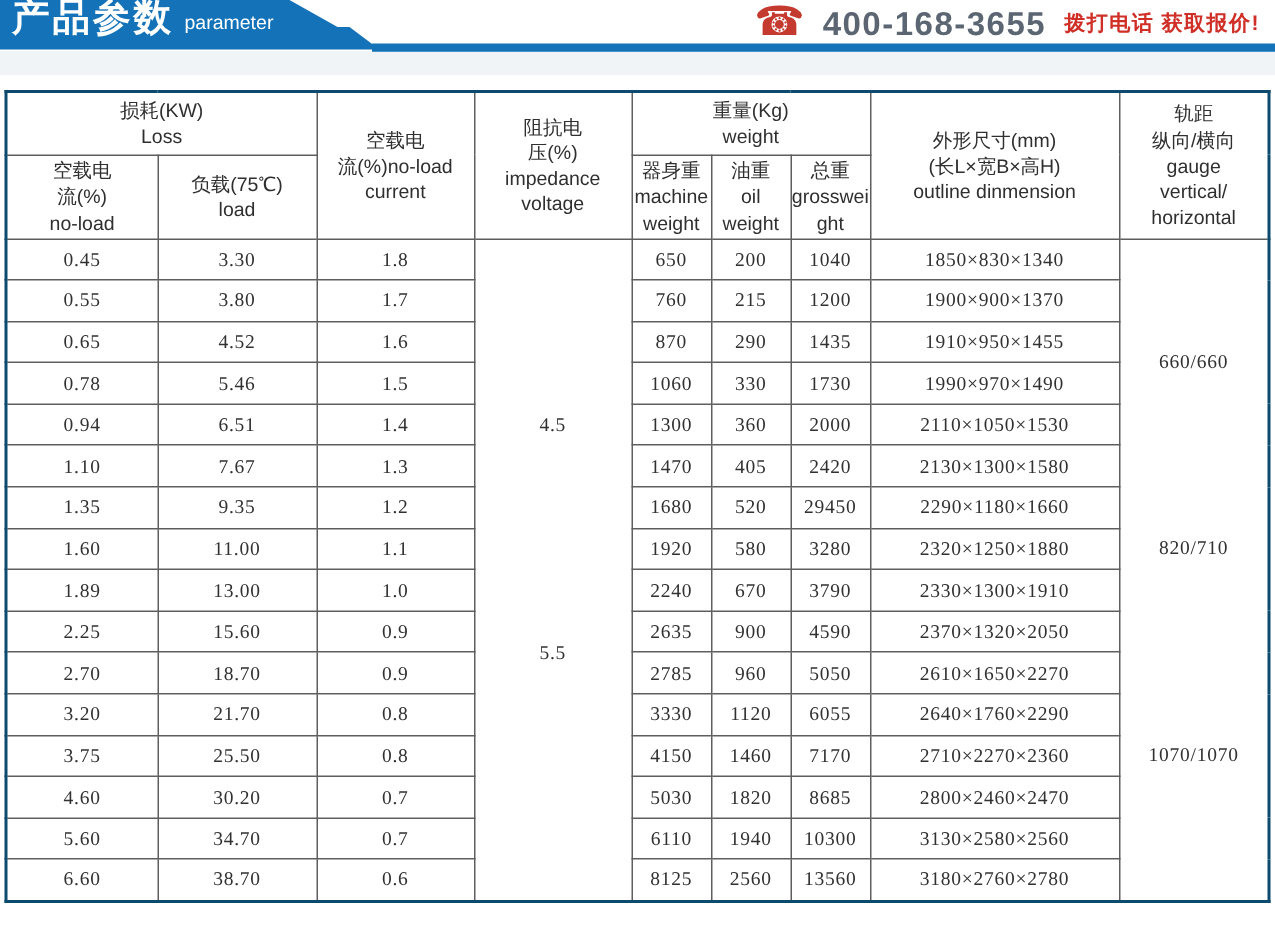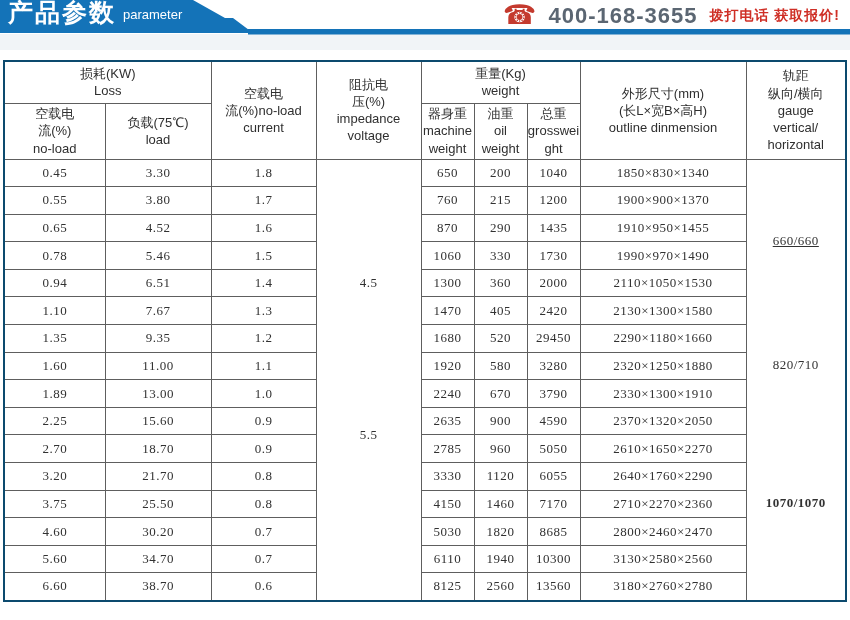--- a/index.html
+++ b/index.html
@@ -118,23 +118,23 @@
           <td>1.8</td>
           <td class="merged" rowspan="16">
             <span style="top: 28%;">4.5</span>
             <span style="top: 62.7%;">5.5</span>
           </td>
           <td>650</td>
           <td>200</td>
           <td>1040</td>
           <td>1850×830×1340</td>
           <td class="merged" rowspan="16">
-            <span style="top: 18.5%; text-decoration: underline;">660/660</span>
+            <span style="top: 18.5%;">660/660</span>
             <span style="top: 46.8%;">820/710</span>
-            <span style="top: 78%; font-weight: bold;">1070/1070</span>
+            <span style="top: 78%;">1070/1070</span>
           </td>
         </tr>
         <tr>
           <td>0.55</td>
           <td>3.80</td>
           <td>1.7</td>
           <td>760</td>
           <td>215</td>
           <td>1200</td>
           <td>1900×900×1370</td>

